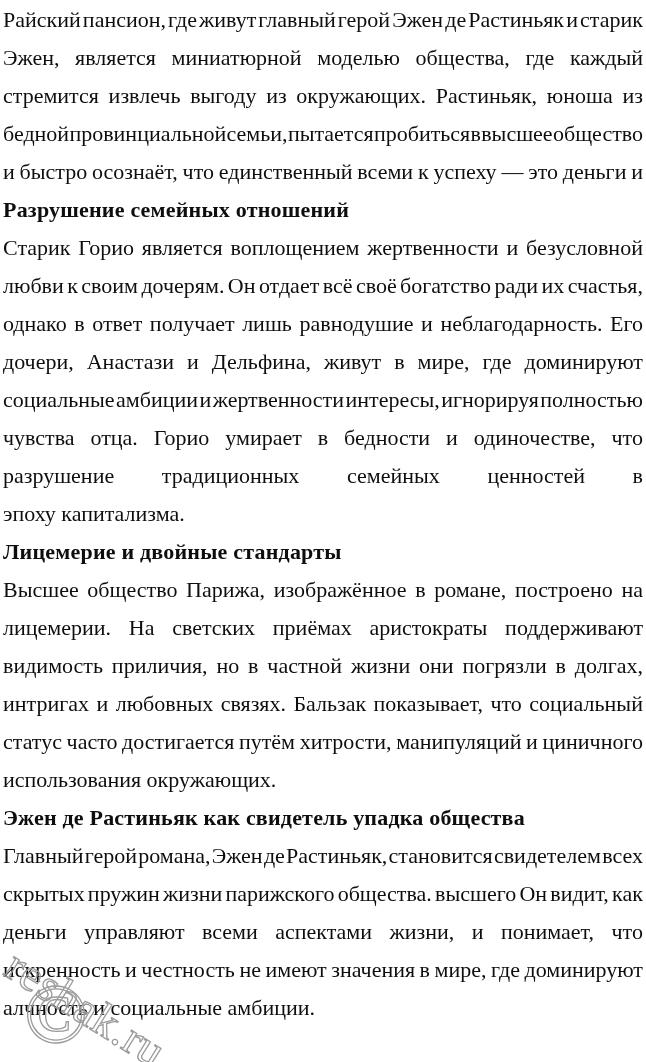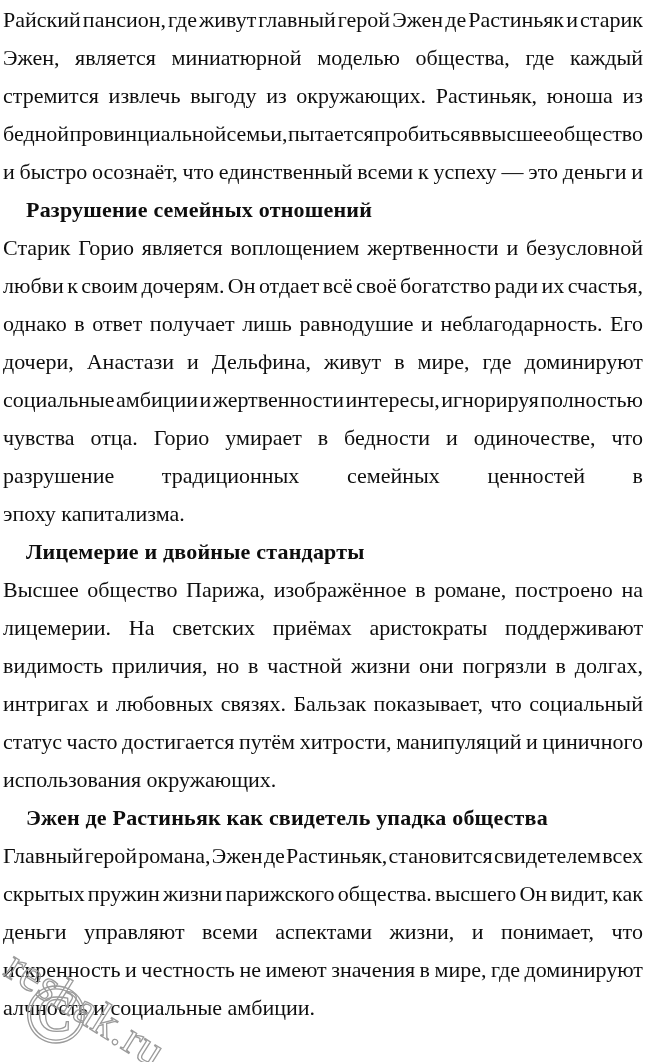--- a/index.html
+++ b/index.html
@@ -31,21 +31,20 @@
   }
   
   .line.just {
     display: flex;
     justify-content: space-between;
   }
   .line.just span { display: inline-block; }
   .heading .line {
     font-weight: bold;
     letter-spacing: 0.2px;
-    margin-left: 23px;
   }
   .watermark {
     position: absolute;
     left: 0;
     top: 918px;
     pointer-events: none;
     overflow: visible;
   }
   .watermark text {
     font-family: "Liberation Serif", "DejaVu Serif", serif;

